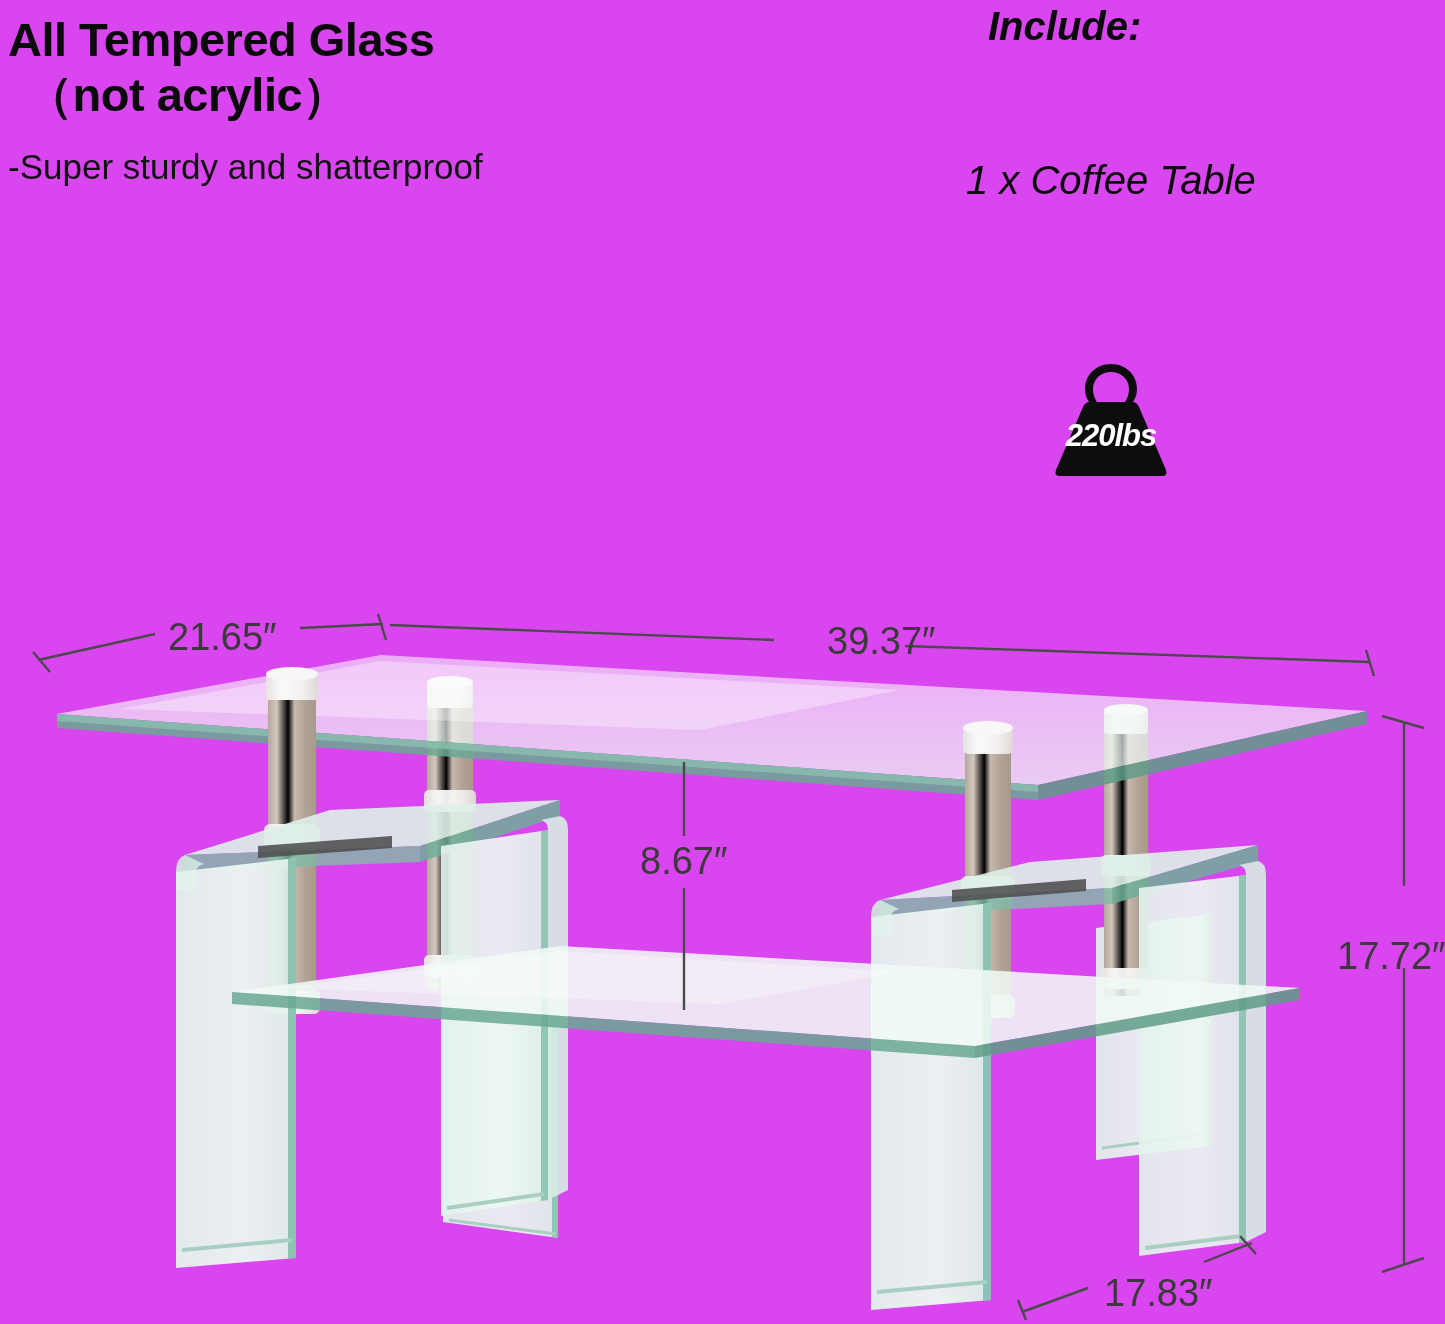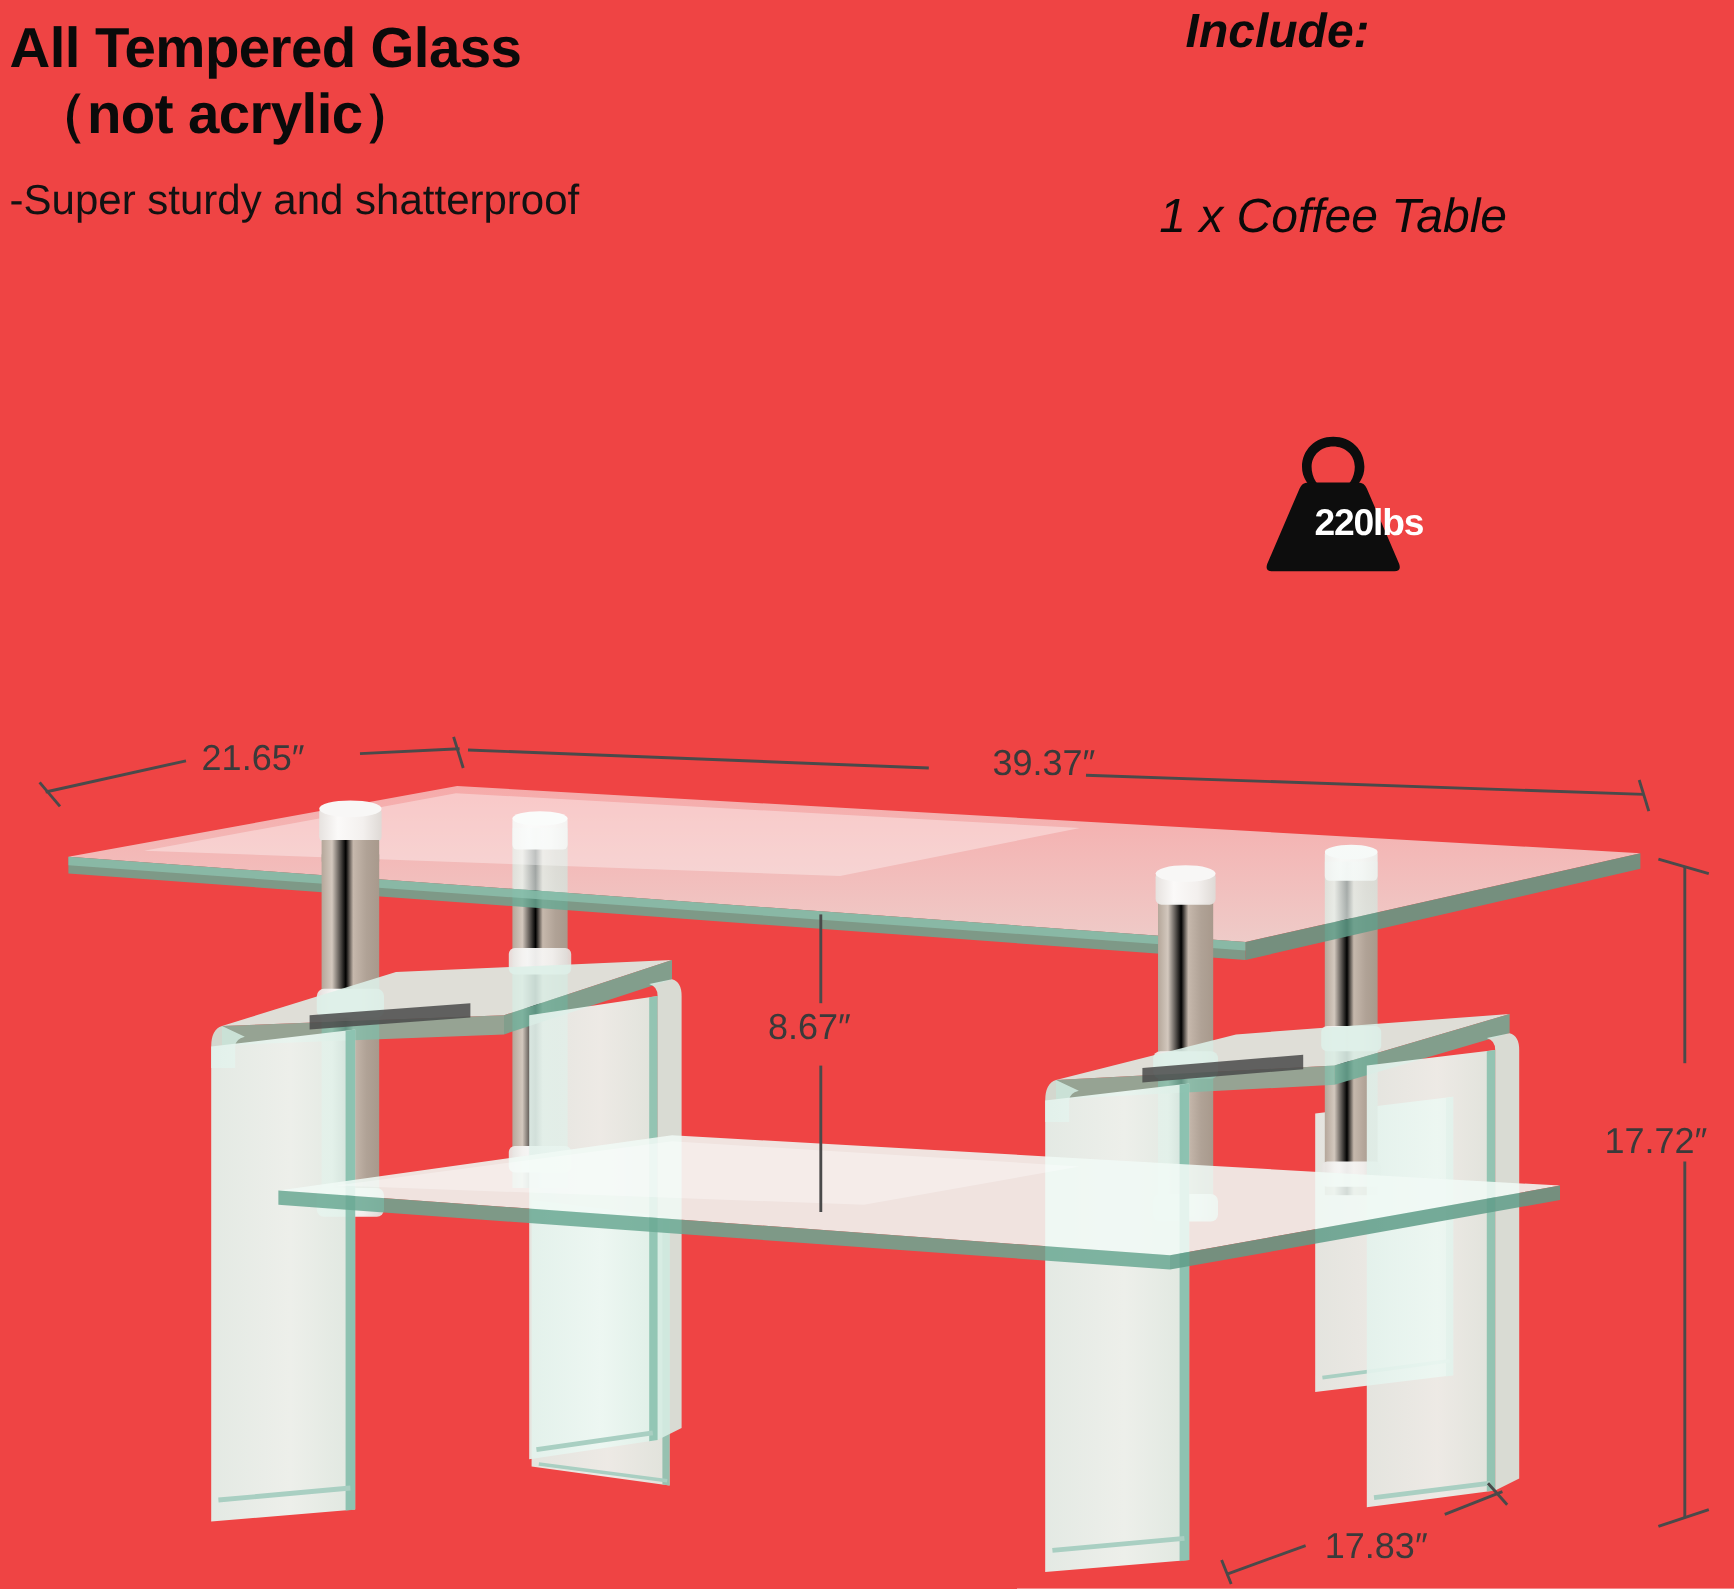--- a/index.html
+++ b/index.html
@@ -9,21 +9,21 @@
   }
   body {
     font-family: "Liberation Sans", sans-serif;
     color: #111111;
   }
   #page {
     position: relative;
     width: 1445px;
     height: 1324px;
     overflow: hidden;
-    background: #ef4444;
+    background: #d946ef;
   }
 
   
   #headline-block {
     position: absolute;
     left: 8px;
     top: 14px;
     width: 700px;
   }
   .headline-1 {
@@ -81,42 +81,43 @@
     top: 358px;
     width: 150px;
     height: 128px;
   }
   #weight-badge svg { display: block; }
   #weight-text {
     position: absolute;
     left: 0;
     top: 60px;
     width: 150px;
-    text-align: right;
+    text-align: center;
     font-size: 31px;
     font-weight: bold;
     color: #ffffff;
     letter-spacing: -1px;
     pointer-events: none;
+    font-style: italic;
   }
 
   
   #illustration {
     position: absolute;
     left: 0;
     top: 0;
     width: 1445px;
     height: 1324px;
   }
   #illustration svg { display: block; }
 
   
   .dim-label {
     position: absolute;
-    font-size: 30px;
+    font-size: 38px;
     font-weight: normal;
     color: #3a3a3a;
     white-space: nowrap;
     letter-spacing: 0px;
   }
   #dim-depth-top   { left: 168px;  top: 616px; }
   #dim-width       { left: 792px;  top: 620px; margin-left: 35px; }
   #dim-shelf-gap   { left: 640px;  top: 840px; }
   #dim-height      { left: 1337px; top: 935px; }
   #dim-depth-base  { left: 1104px; top: 1272px; }

